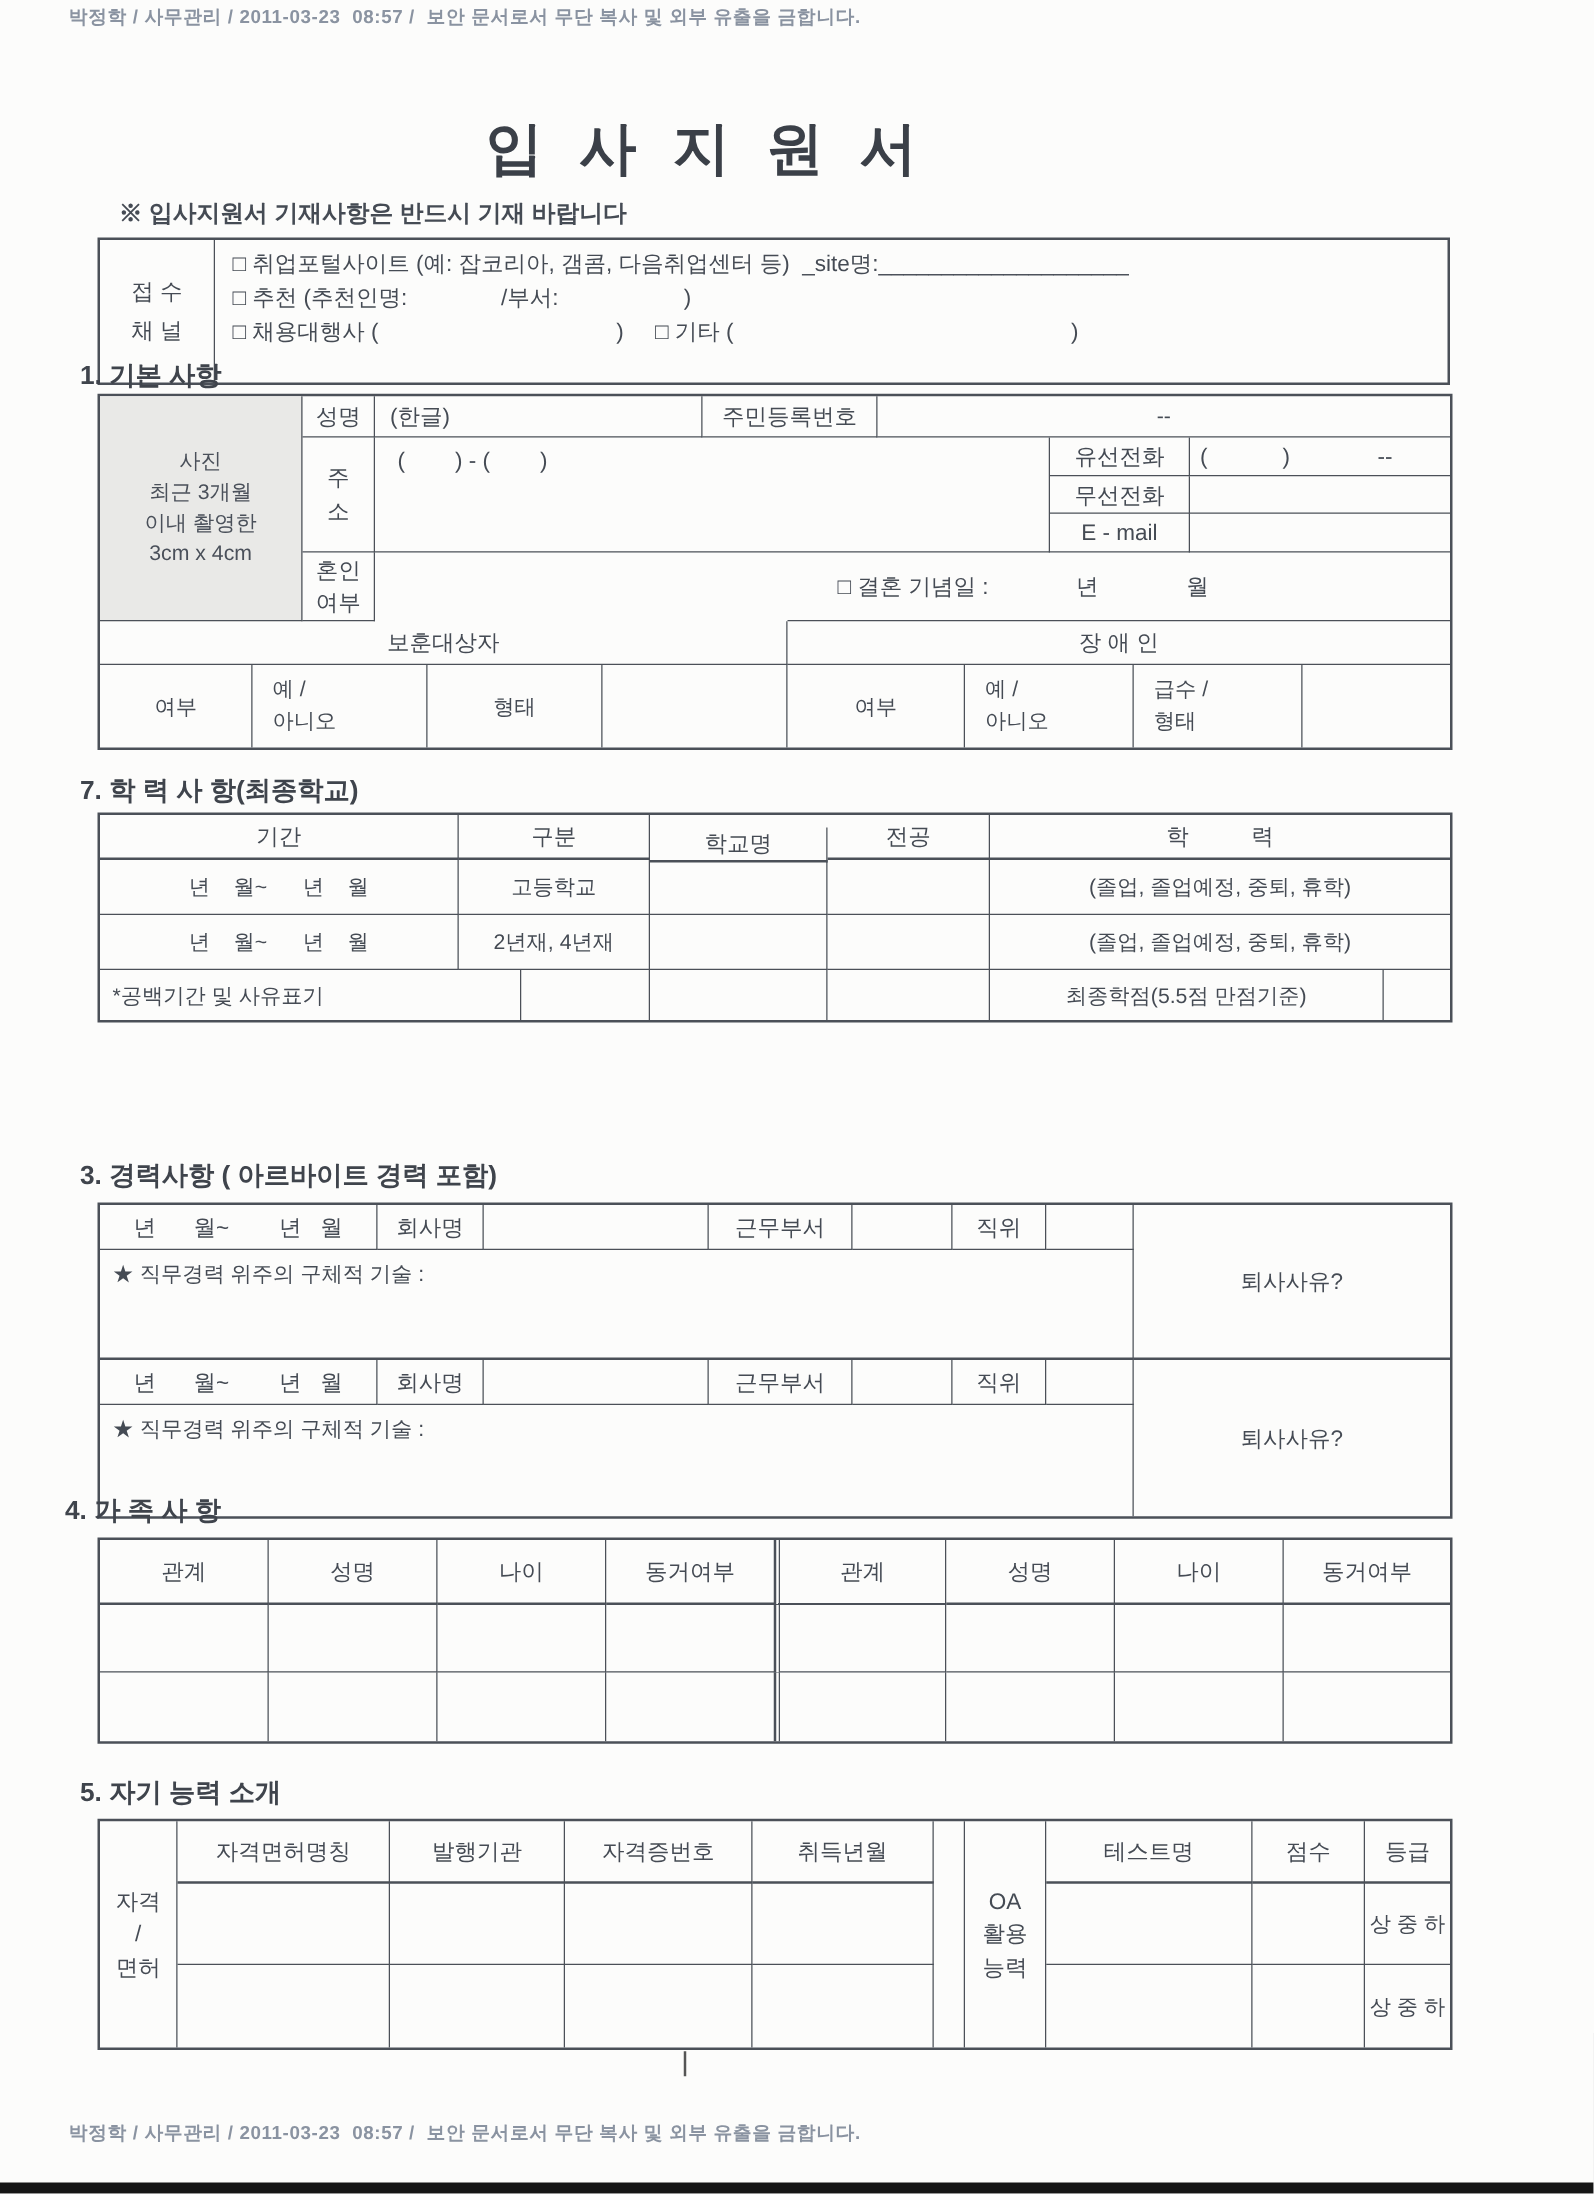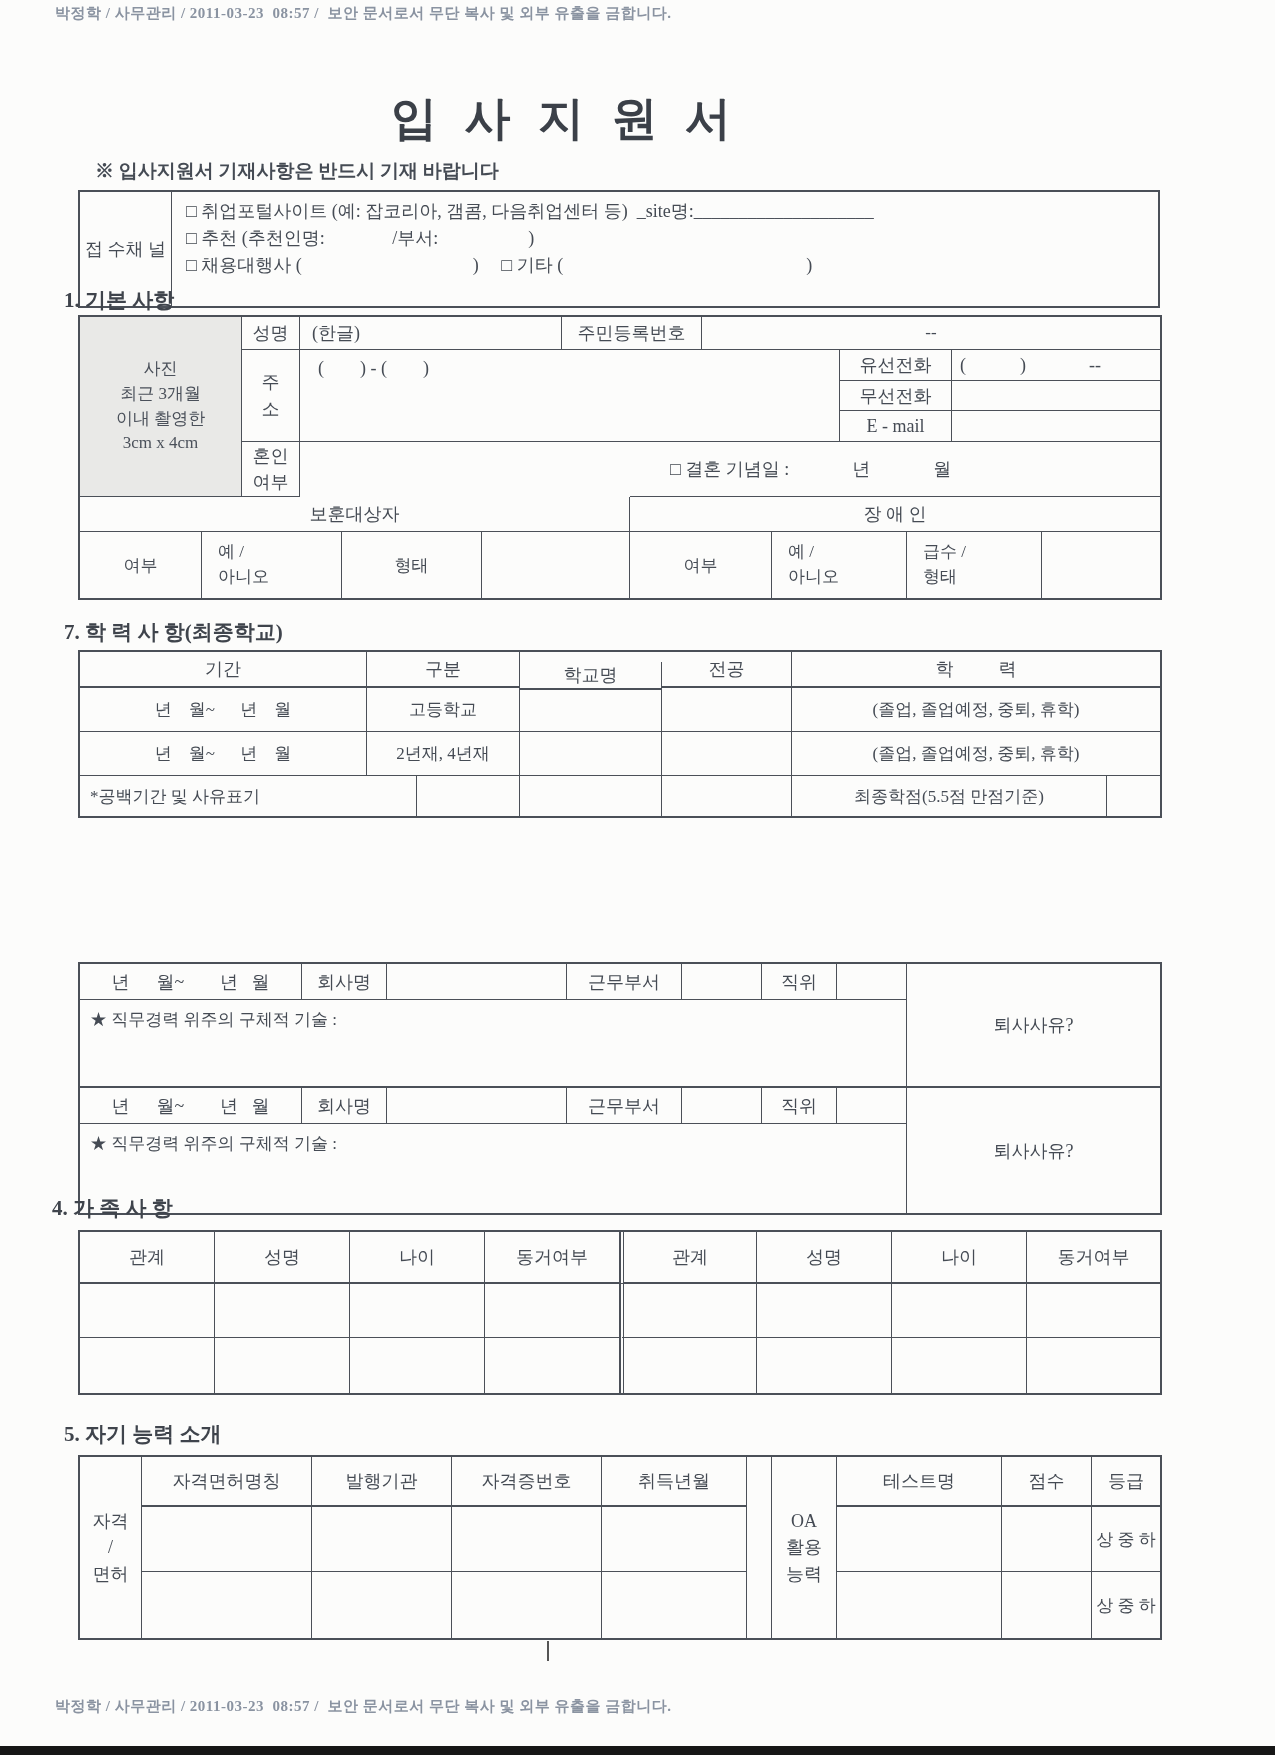--- a/index.html
+++ b/index.html
@@ -6,41 +6,41 @@
     --bd:#4b5058;
     --ink:#454b54;
     --faded:#8a93a1;
     --paper:#fcfcfb;
     --photo:#e9e9e7;
   }
   html,body{margin:0;padding:0;background:#e8e8e8;}
   .page{
     position:relative;width:1275px;height:1755px;margin:0 auto;
     background:var(--paper);overflow:hidden;
-    font-family:Liberation Serif, serif;color:var(--ink);
+    font-family:Liberation Sans, sans-serif;color:var(--ink);
   }
   .scanline{position:absolute;left:55px;font-size:15px;font-weight:bold;color:var(--faded);letter-spacing:0.5px;white-space:pre;}
   .title{position:absolute;top:88px;left:0;width:1130px;text-align:center;font-size:46px;font-weight:bold;letter-spacing:8px;color:#3b4048;}
   .notice{position:absolute;top:158px;left:95px;font-size:19px;font-weight:bold;}
   .heading{position:absolute;font-size:21px;font-weight:bold;color:#3f444c;}
   .tbl{position:absolute;border:2px solid var(--bd);box-sizing:border-box;}
   .cell{
     position:absolute;box-sizing:border-box;display:flex;align-items:center;justify-content:center;
     border-right:1.5px solid var(--bd);border-bottom:1.5px solid var(--bd);
     font-size:17px;color:var(--ink);overflow:hidden;
   }
   .nr{border-right:none!important;} .nb{border-bottom:none!important;}
   .lft{justify-content:flex-start;} .topal{align-items:flex-start;}
   .pre{white-space:pre;} .prl{white-space:pre-line;text-align:center;line-height:1.45;}
   .thickb{border-bottom-width:2.5px;}
   .dbl{border-left:4px double var(--bd);}
   .photo{background:var(--photo);color:#4a505a;}
   .chan-label{
     position:absolute;left:0;top:0;width:92px;height:100%;box-sizing:border-box;
-    border-right:1.5px solid var(--bd);display:flex;justify-content:center;align-items:center;
+    border-right:1.5px solid var(--bd);display:flex;flex-direction:column;justify-content:center;align-items:center;
     font-size:18px;line-height:1.7;
   }
   .chan-content{position:absolute;left:92px;top:0;right:0;bottom:0;padding:6px 0 0 14px;font-size:18px;line-height:1.5;}
   .chan-line{white-space:pre;}
   .tick{position:absolute;left:547px;top:1641px;width:2px;height:20px;background:#555;}
   .botbar{position:absolute;left:0;top:1746px;width:1275px;height:9px;background:#161616;}
   .b18{font-size:18px;}
 </style>
 </head>
 <body>
@@ -126,20 +126,21 @@
     <div class="cell nr" style="left:712px;top:80px;width:368px;height:44px;">(졸업, 졸업예정, 중퇴, 휴학)</div>
 
     <div class="cell nb lft" style="left:0;top:124px;width:337px;height:40px;padding-left:10px;">*공백기간 및 사유표기</div>
     <div class="cell nb" style="left:287px;top:124px;width:153px;height:40px;"></div>
     <div class="cell nb" style="left:440px;top:124px;width:142px;height:40px;"></div>
     <div class="cell nb" style="left:582px;top:124px;width:130px;height:40px;"></div>
     <div class="cell nb" style="left:712px;top:124px;width:315px;height:40px;">최종학점(5.5점 만점기준)</div>
     <div class="cell nb nr" style="left:1027px;top:124px;width:53px;height:40px;"></div>
   </div>
 
+  <div class="heading" style="left:64px;top:926px;">3. 경력사항 ( 아르바이트 경력 포함)</div>
   <div class="tbl" style="left:78px;top:962px;width:1084px;height:253px;">
 
     <div class="cell pre b18" style="left:0;top:0;width:222px;height:36px;">년      월~        년   월</div>
     <div class="cell b18" style="left:222px;top:0;width:85px;height:36px;">회사명</div>
     <div class="cell" style="left:307px;top:0;width:180px;height:36px;"></div>
     <div class="cell b18" style="left:487px;top:0;width:115px;height:36px;">근무부서</div>
     <div class="cell" style="left:602px;top:0;width:80px;height:36px;"></div>
     <div class="cell b18" style="left:682px;top:0;width:75px;height:36px;">직위</div>
     <div class="cell" style="left:757px;top:0;width:70px;height:36px;"></div>
     <div class="cell nr thickb b18" style="left:827px;top:0;width:253px;height:124px;">퇴사사유?</div>

